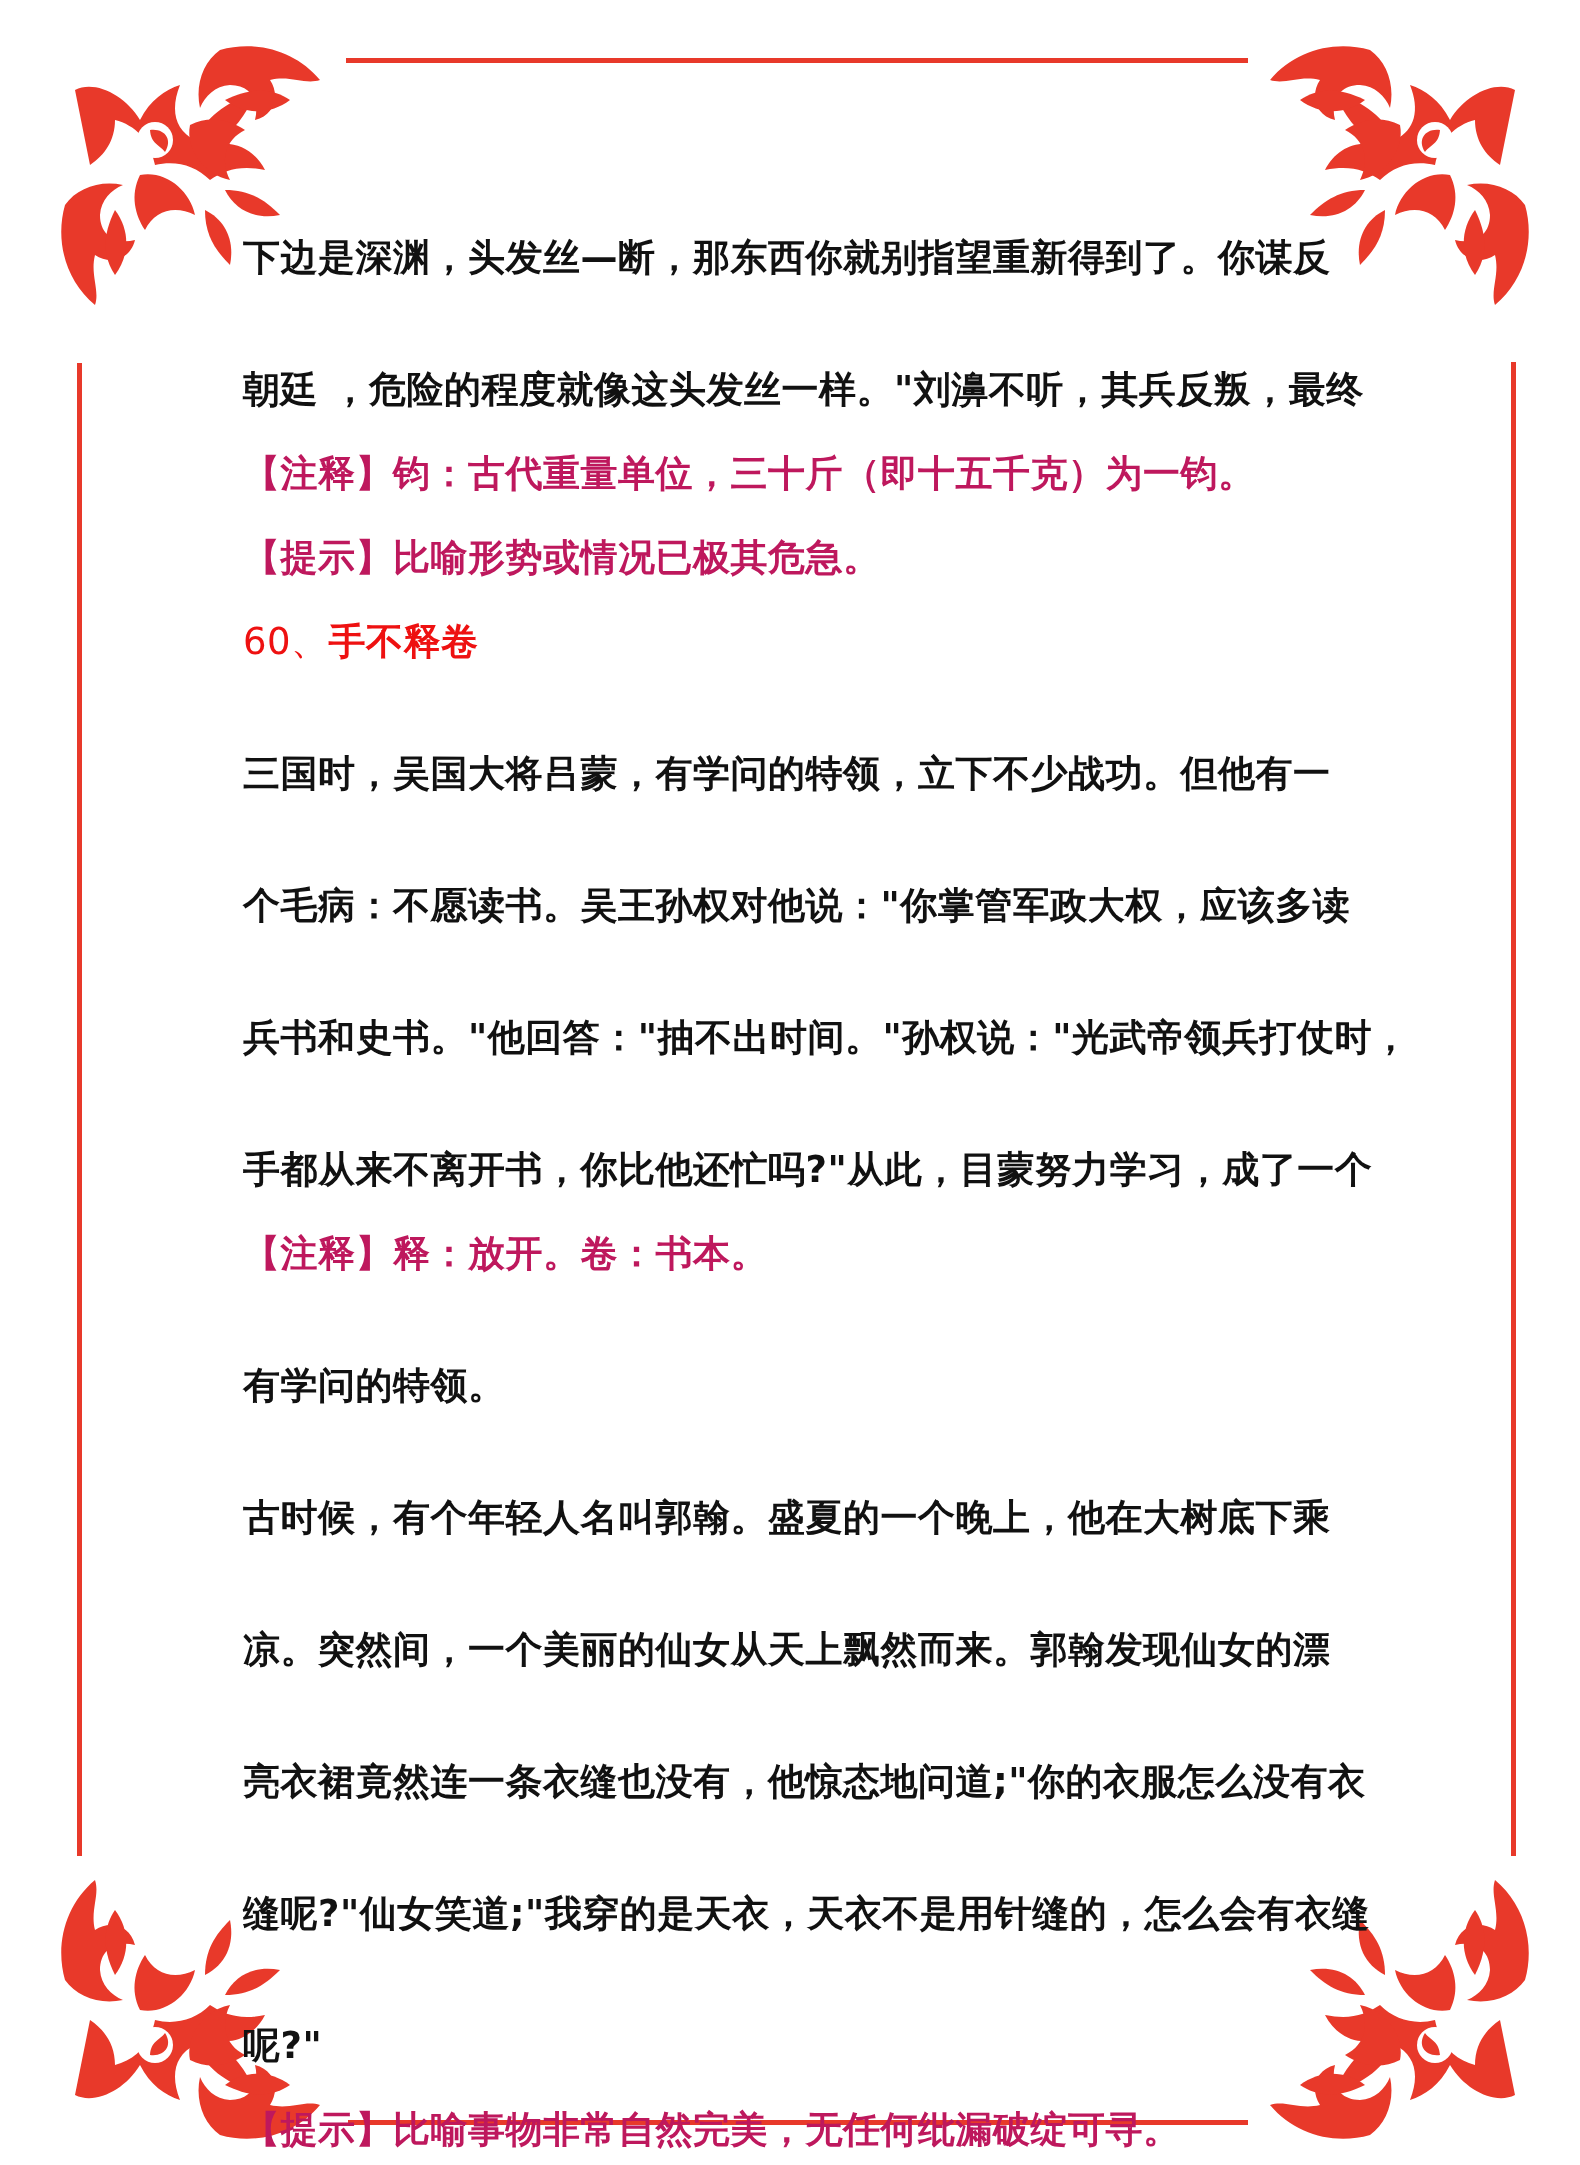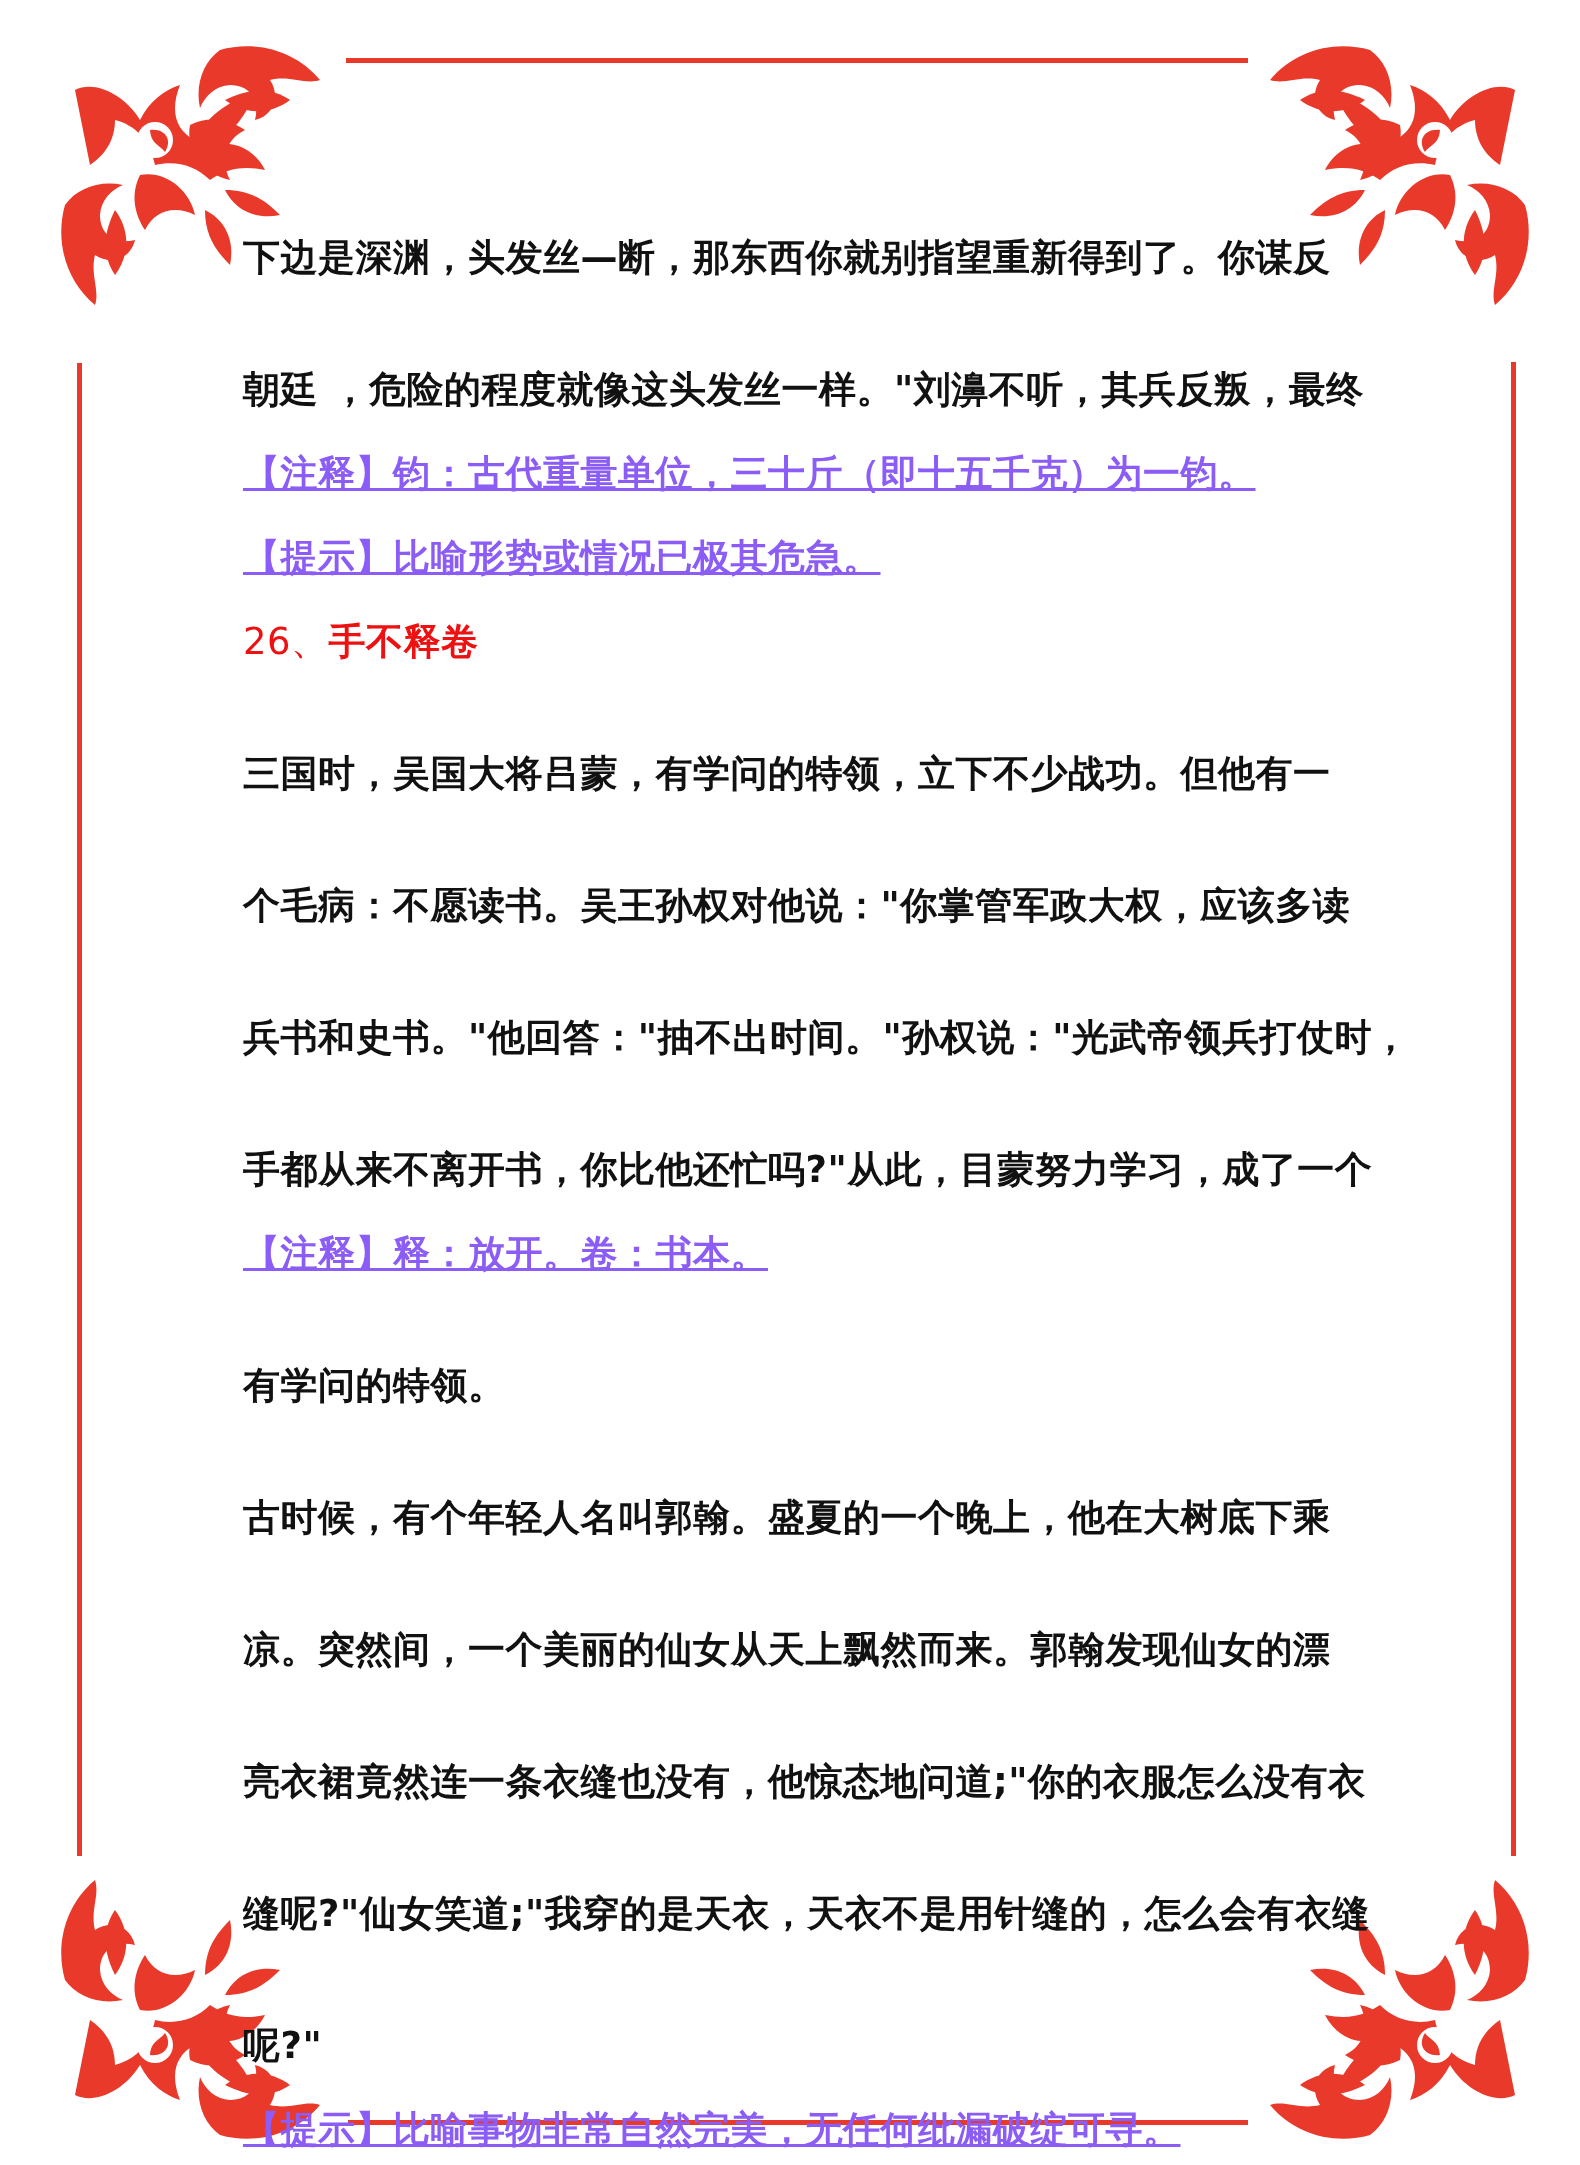--- a/index.html
+++ b/index.html
@@ -5,21 +5,21 @@
   html, body { margin: 0; padding: 0; background: #ffffff; }
   body { width: 1580px; height: 2165px; position: relative; overflow: hidden;
          font-family: "DejaVu Sans", "Liberation Sans", sans-serif; }
   .frame-line { position: absolute; background: #e8392a; }
   .corner { position: absolute; width: 280px; height: 280px; }
   .corner svg { width: 100%; height: 100%; display: block; }
   .content { position: absolute; left: 243px; top: 180px; width: 1120px; }
   .line { height: 84px; line-height: 60px; font-size: 37px; font-weight: bold;
           white-space: nowrap; letter-spacing: 0.5px; }
   .body-text { color: #111111; margin-top: 48px; }
-  .note { color: #8b5cf6; text-decoration: underline; }
+  .note { color: #be185d; }
   .title { color: #ee1111; }
   .title .num { font-weight: normal; }
 </style>
 </head>
 <body>
 
 <div class="frame-line" style="left:346px; top:58px; width:902px; height:5px;"></div>
 <div class="frame-line" style="left:348px; top:2120px; width:900px; height:5px;"></div>
 <div class="frame-line" style="left:77px; top:363px; width:5px; height:1493px;"></div>
 <div class="frame-line" style="left:1511px; top:362px; width:5px; height:1494px;"></div>
@@ -91,21 +91,21 @@
       <path d="M170 150 C180 170,200 180,225 175 C210 160,195 150,170 150 Z"></path>
     </g>
   </svg>
 </div>
 
 <div class="content">
   <div class="line body-text">下边是深渊，头发丝—断，那东西你就别指望重新得到了。你谋反</div>
   <div class="line body-text">朝廷 ，危险的程度就像这头发丝一样。"刘濞不听，其兵反叛，最终</div>
   <div class="line note">【注释】钧：古代重量单位，三十斤（即十五千克）为一钧。</div>
   <div class="line note">【提示】比喻形势或情况已极其危急。</div>
-  <div class="line title"><span class="num">26、</span><span>手不释卷</span></div>
+  <div class="line title"><span class="num">60、</span><span>手不释卷</span></div>
   <div class="line body-text">三国时，吴国大将吕蒙，有学问的特领，立下不少战功。但他有一</div>
   <div class="line body-text">个毛病：不愿读书。吴王孙权对他说："你掌管军政大权，应该多读</div>
   <div class="line body-text">兵书和史书。"他回答："抽不出时间。"孙权说："光武帝领兵打仗时，</div>
   <div class="line body-text">手都从来不离开书，你比他还忙吗?"从此，目蒙努力学习，成了一个</div>
   <div class="line note">【注释】释：放开。卷：书本。</div>
   <div class="line body-text">有学问的特领。</div>
   <div class="line body-text">古时候，有个年轻人名叫郭翰。盛夏的一个晚上，他在大树底下乘</div>
   <div class="line body-text">凉。突然间，一个美丽的仙女从天上飘然而来。郭翰发现仙女的漂</div>
   <div class="line body-text">亮衣裙竟然连一条衣缝也没有，他惊态地问道;"你的衣服怎么没有衣</div>
   <div class="line body-text">缝呢?"仙女笑道;"我穿的是天衣，天衣不是用针缝的，怎么会有衣缝</div>

